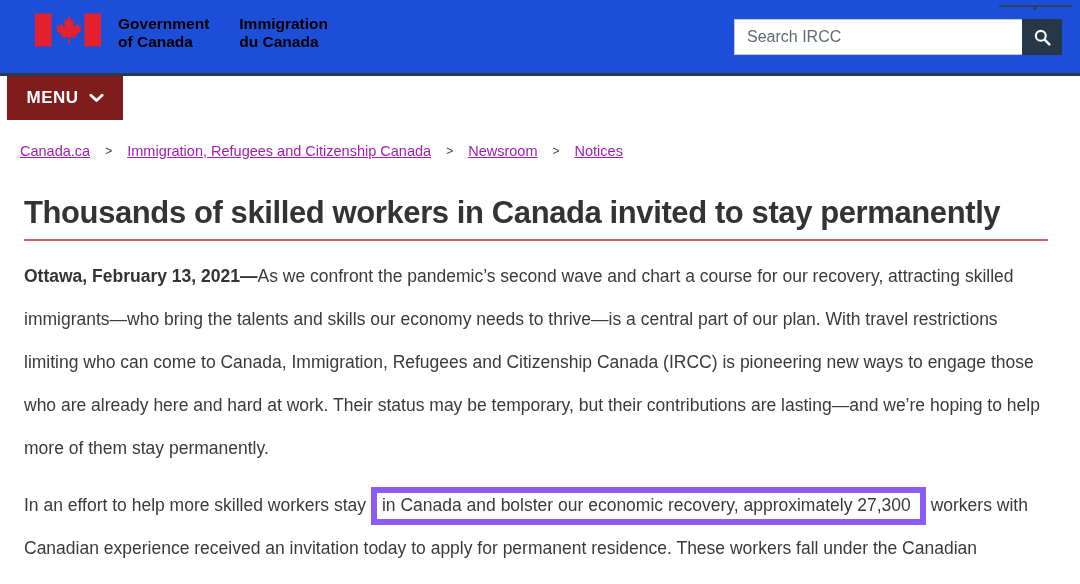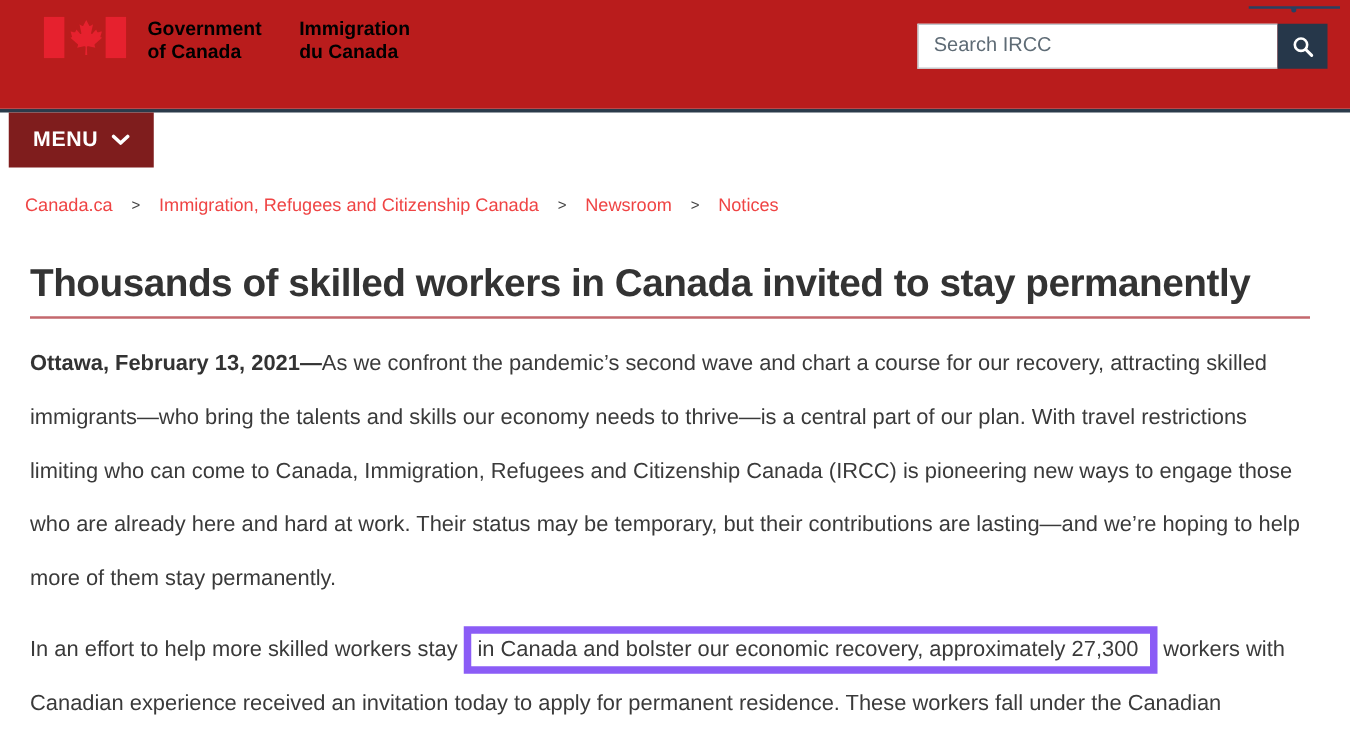--- a/index.html
+++ b/index.html
@@ -7,22 +7,22 @@
     width: 1080px; height: 584px;
     background: #ffffff;
     font-family: "Liberation Sans", "DejaVu Sans", sans-serif;
     color: #333333;
     overflow: hidden;
   }
 
   
   .site-header {
     position: relative;
-    height: 87px;
-    background: #b91c1c;
+    height: 73px;
+    background: #1d4ed8;
   }
   .fip {
     position: absolute;
     left: 35px; top: 13px;
     display: flex;
     align-items: flex-start;
     gap: 17px;
     text-decoration: none;
     color: #000;
   }
@@ -96,21 +96,22 @@
     cursor: pointer;
   }
 
   
   .breadcrumb {
     margin: 26px 20px 0 20px;
     font-size: 14.5px;
     color: #333;
   }
   .breadcrumb a {
-    color: #ef4444;
+    color: #a21caf;
+    text-decoration: underline;
     cursor: pointer;
   }
   .crumb-sep {
     display: inline-block;
     margin: 0 11px;
     font-size: 12px;
     color: #444;
     vertical-align: 1px;
   }
 

